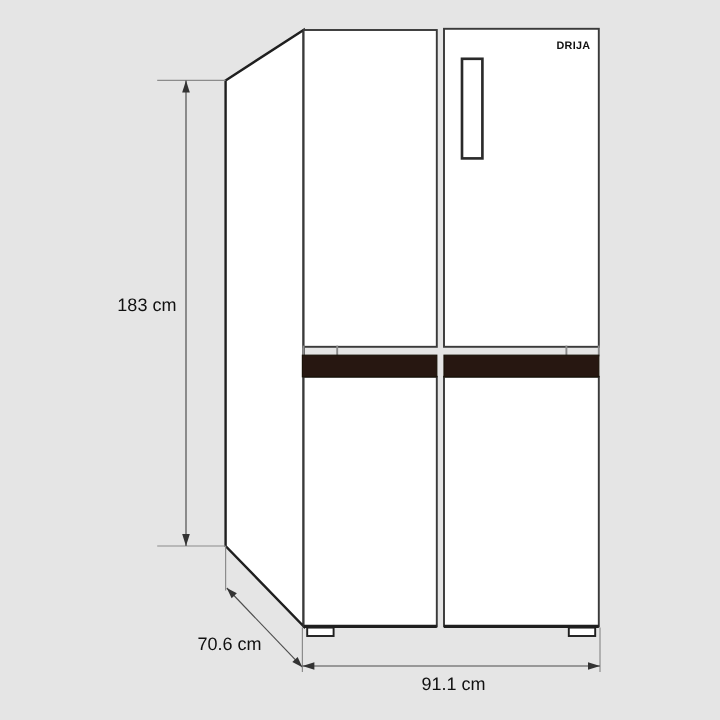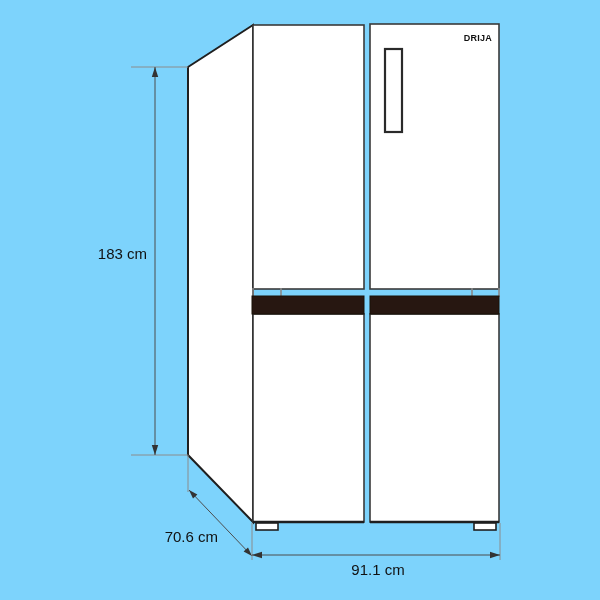--- a/index.html
+++ b/index.html
@@ -5,21 +5,21 @@
   html, body {
     margin: 0;
     padding: 0;
     background: #ffffff;
     font-family: "Liberation Sans", sans-serif;
   }
   .canvas {
     position: relative;
     width: 600px;
     height: 600px;
-    background: #7dd3fc;
+    background: #e5e5e5;
     overflow: hidden;
   }
   svg { display: block; }
   .outline      { fill: #ffffff; stroke: #1f1f1f; stroke-width: 2; }
   .outline-thin { fill: #ffffff; stroke: #3a3a3a; stroke-width: 1.6; }
   .hinge-tick   { stroke: #8a8a8a; stroke-width: 1.6; }
   .ext-line     { stroke: #8c8c8c; stroke-width: 1; }
   .dim-line     { stroke: #4d4d4d; stroke-width: 1; }
   .dim-arrow    { fill: #333333; stroke: none; }
   .dim-text     { font-size: 15px; fill: #111111; }

